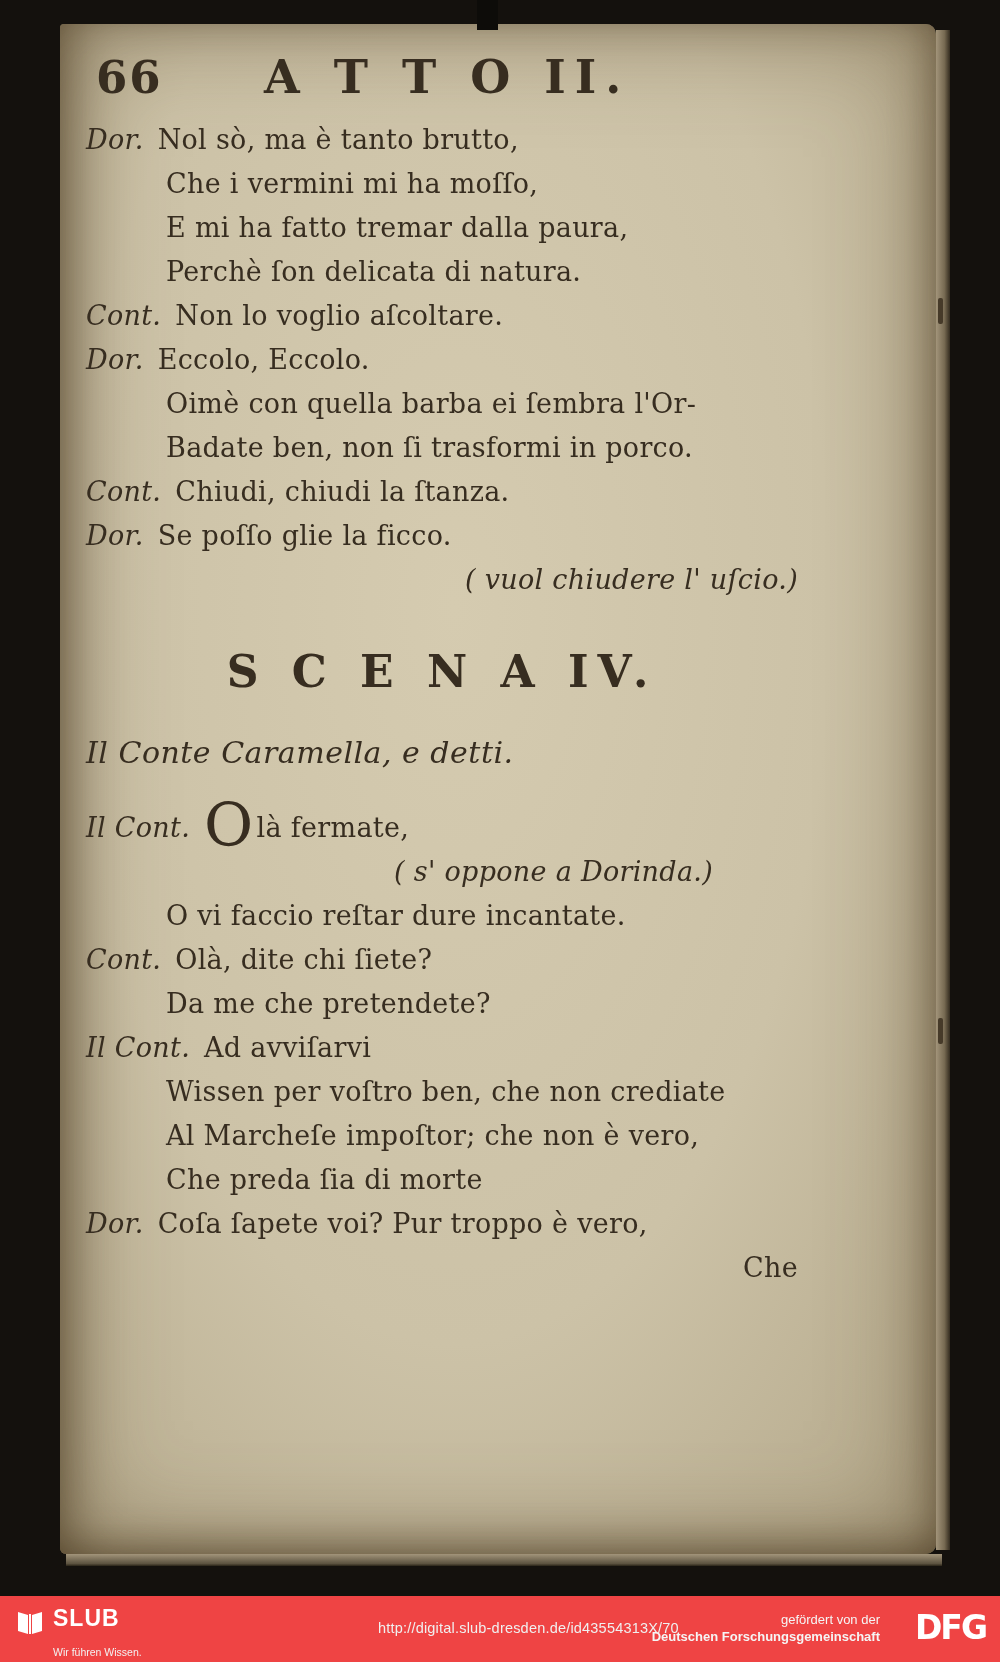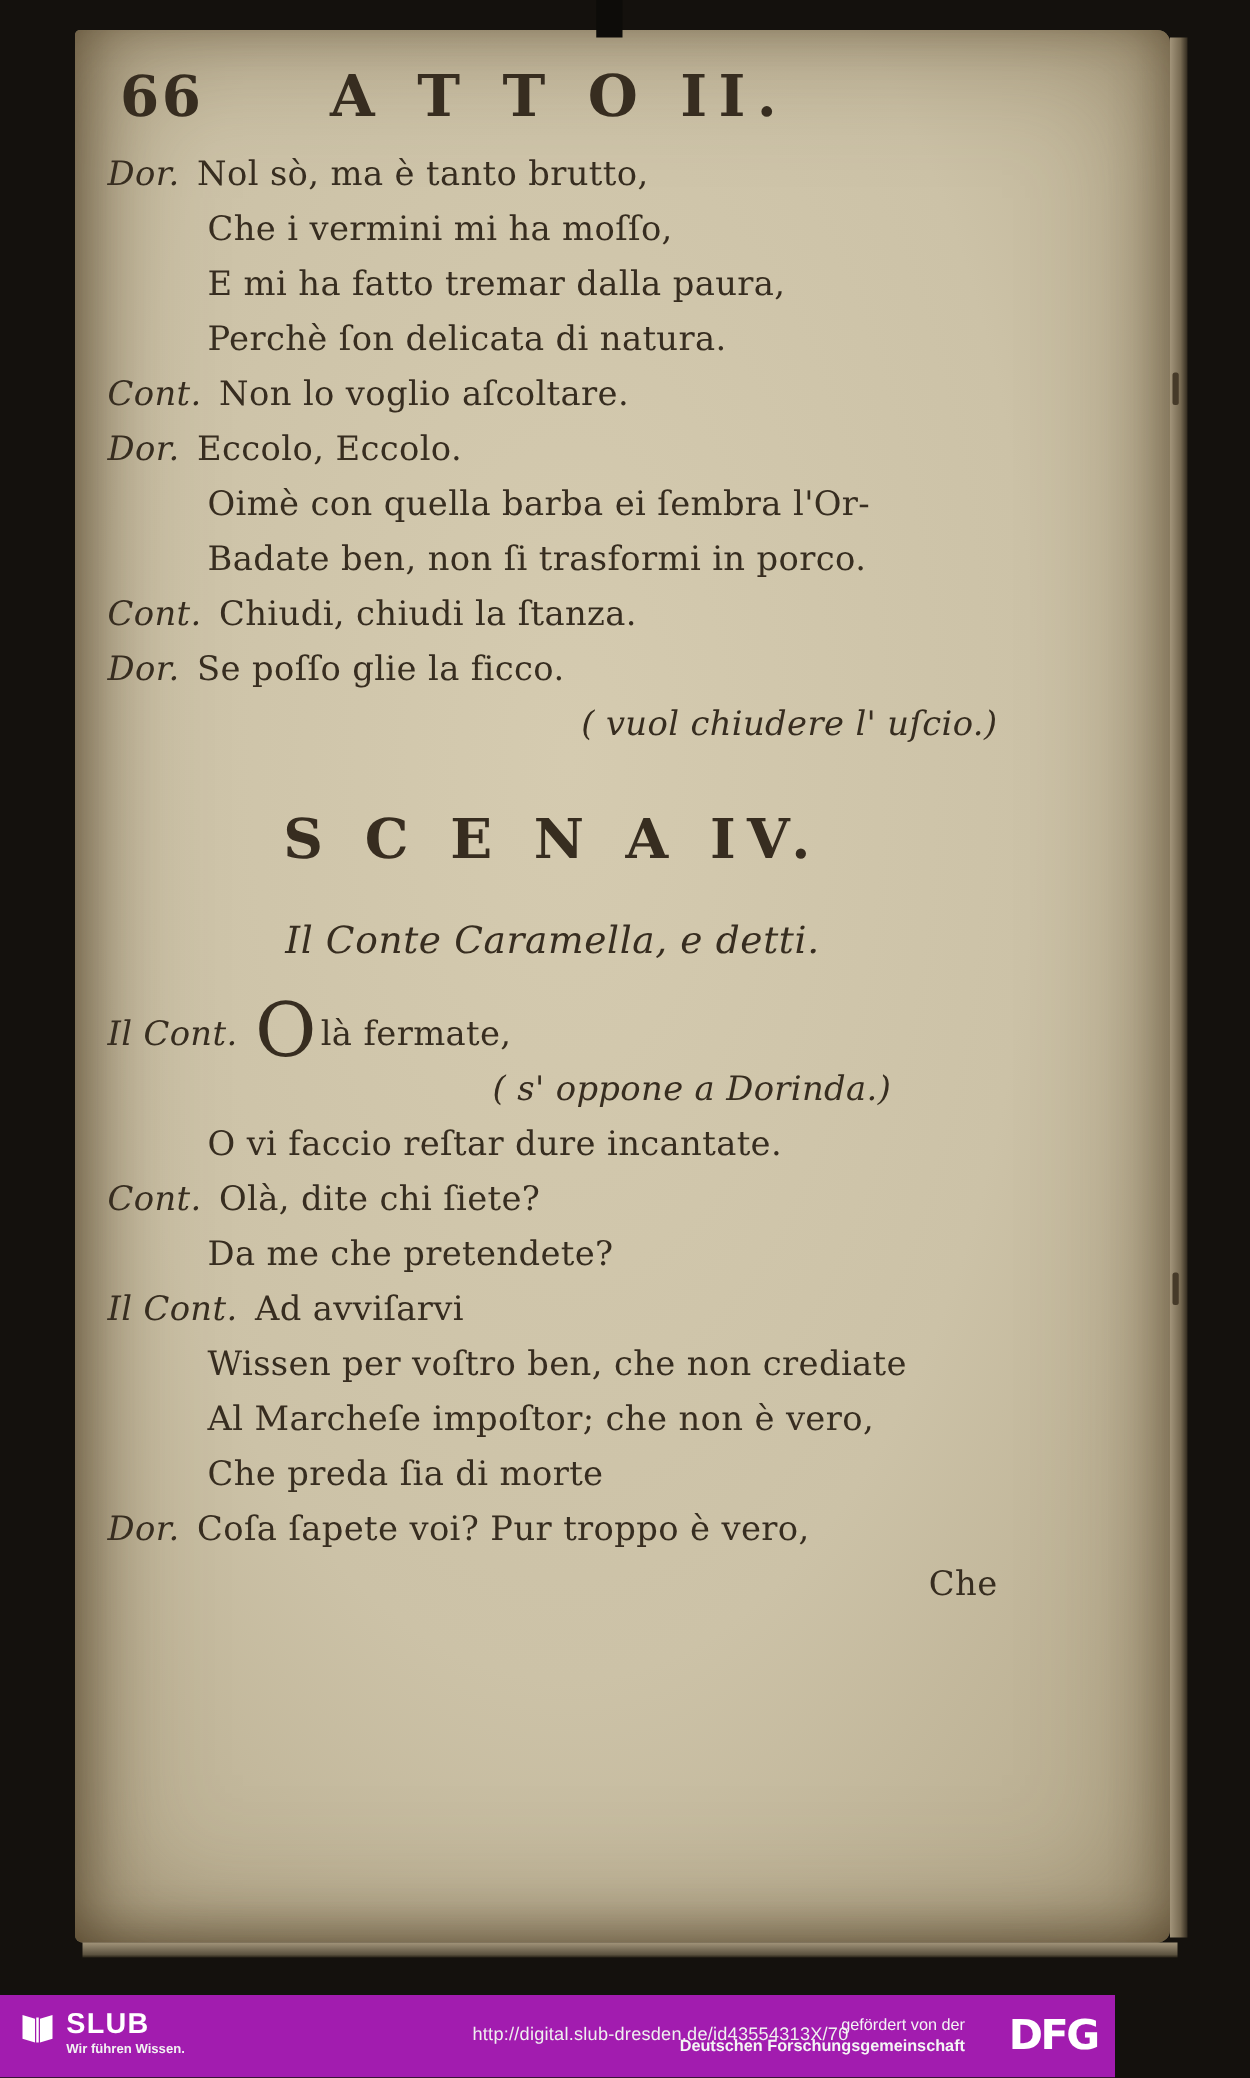--- a/index.html
+++ b/index.html
@@ -70,36 +70,36 @@
   .line.right{ text-align:right; }
   .line.right-offset{ text-align:right; padding-right:85px; }
   .line.far-offset{ text-align:right; padding-right:112px; }
   .line .it{ font-style:italic;text-align:center; }
 
   .scene-heading{
     text-align:center; font-size:44px; font-weight:bold; letter-spacing:9px;
     margin-top:44px; margin-bottom:38px; white-space:nowrap;
   }
   .scene-subtitle{
-    text-align:center; font-style:italic; font-size:30px;
+    text-align:left; font-style:italic; font-size:30px;
     margin-bottom:36px; letter-spacing:0.5px; white-space:nowrap;
   }
   .block2-start{ margin-top:6px; }
 
   
   .footer{
-    position:absolute; left:0; bottom:0; width:892px; height:66px;
-    background:#a21caf; color:#ffffff;
+    position:absolute; left:0; bottom:0; width:1000px; height:66px;
+    background:#ef4444; color:#ffffff;
     font-family:"Liberation Sans","DejaVu Sans",sans-serif;
   }
   .slub{ position:absolute; left:16px; top:9px; display:flex; gap:9px; }
   .slub-icon{ margin-top:2px; }
   .slub-texts{ display:flex; flex-direction:column; }
   .slub-name{ font-size:23px; font-weight:bold; letter-spacing:1px; line-height:26px; }
-  .slub-tag{ font-size:10.5px; font-weight:bold; margin-top:2px; color:#f2f2f2; }
+  .slub-tag{ font-size:10.5px; font-weight:normal; margin-top:15px; color:#f2f2f2; }
   .doc-url{ position:absolute; left:378px; top:24px; font-size:14.5px; color:#f0f0f0; letter-spacing:0.2px; }
   .funding{ position:absolute; right:120px; top:15px; text-align:right; font-size:13px; line-height:17px; color:#f5f5f5; }
   .funding .bold{ font-weight:bold; }
   .dfg{ position:absolute; right:14px; top:12px; font-size:33px; font-weight:bold;
         letter-spacing:-2px; font-family:"DejaVu Sans",sans-serif; }
 </style>
 </head>
 <body>
 
 <div class="page-stack-left"></div>

